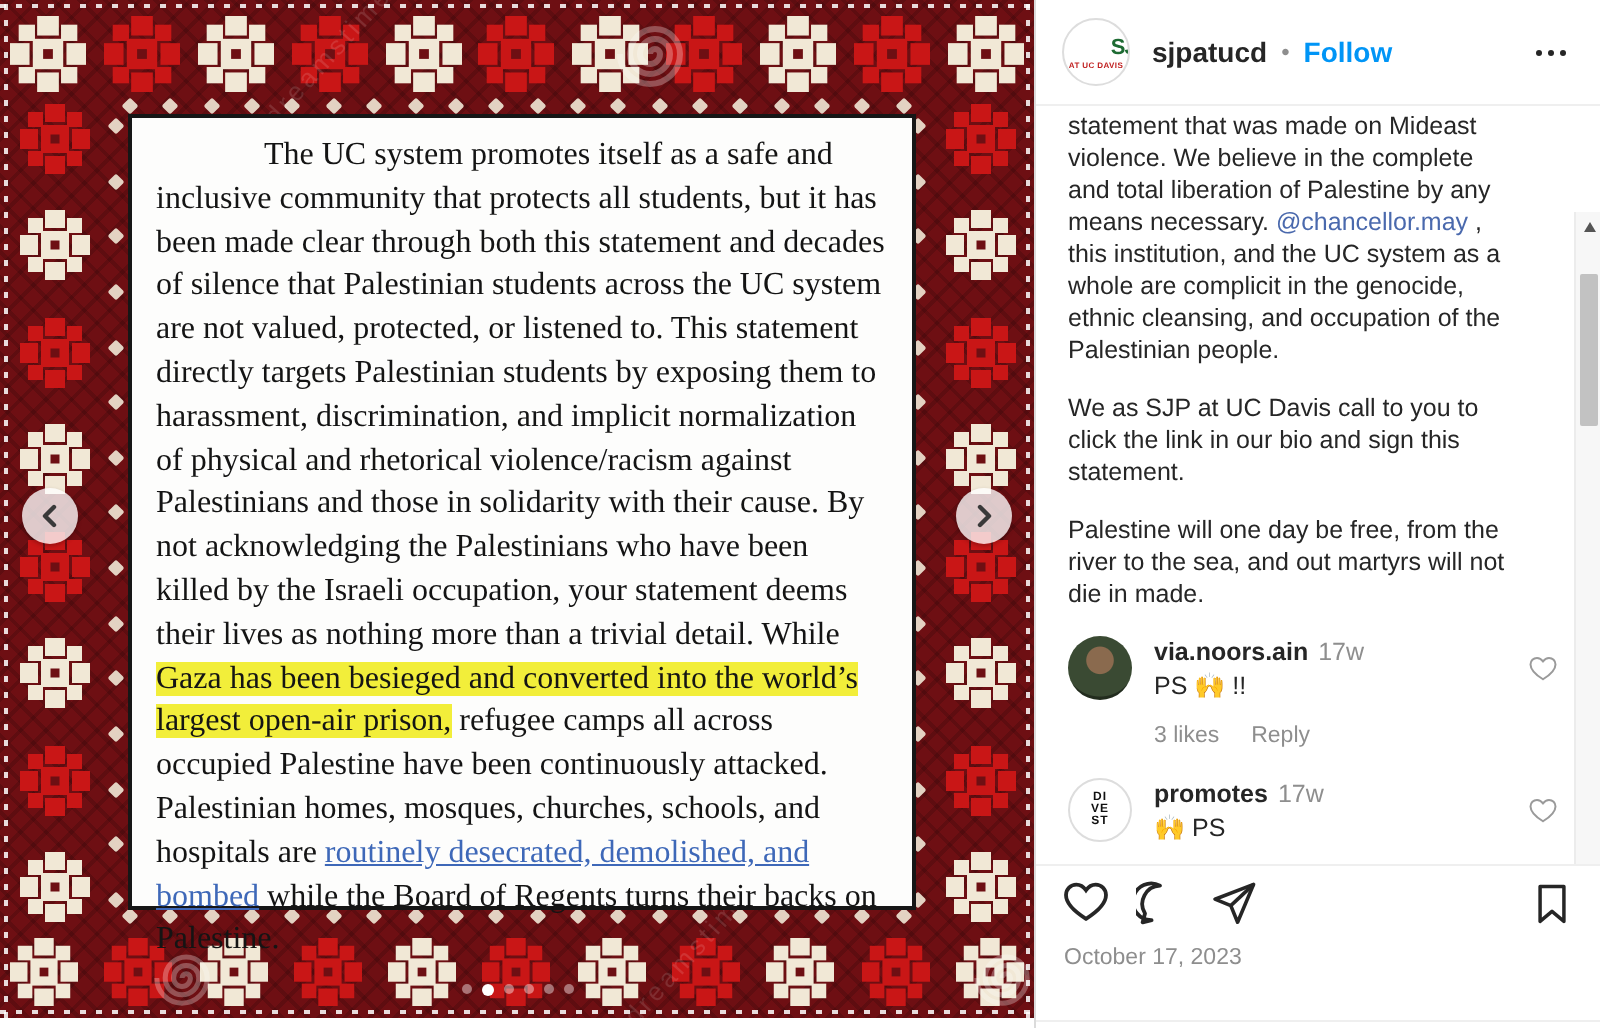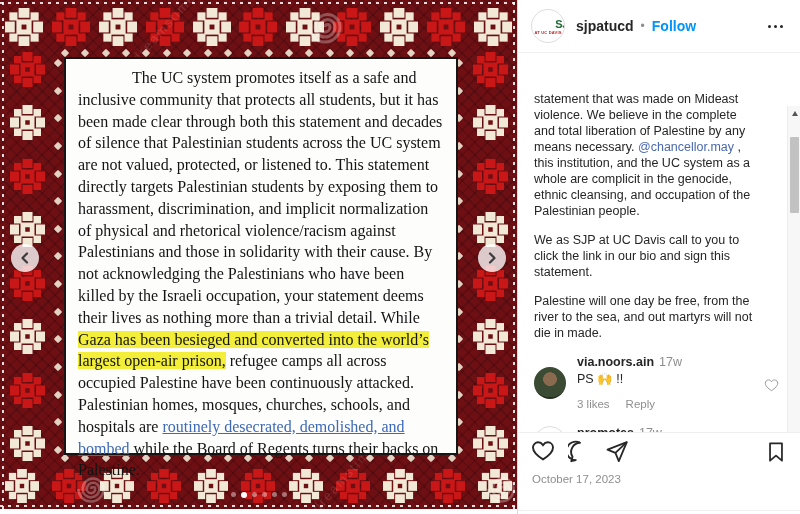--- a/index.html
+++ b/index.html
@@ -70,24 +70,24 @@
   .sjp-kite{width:0;height:0;border-style:solid;border-width:4px 0 4px 7px;border-color:transparent transparent transparent #cf1f1f;margin-right:-1px;}
   .sjp-name{font-size:11px;font-weight:800;color:#1e6b33;letter-spacing:-.5px;}
   .sjp-sub{font-size:4px;font-weight:700;color:#c02020;letter-spacing:.2px;}
   .uname{font-weight:700;font-size:14px;}
   .sep-dot{color:var(--text_gray);font-size:12px;}
   .follow{color:var(--follow_blue);font-weight:700;font-size:14px;cursor:pointer;}
   .more{margin-left:auto;display:flex;gap:3px;cursor:pointer;padding:4px;}
   .more i{width:3px;height:3px;border-radius:50%;background:#262626;}
 
   .p-scroll{position:relative;flex:0 0 379px;overflow:hidden;padding:2px 34px 0 16px;}
-  .caption{width:224px;font-size:12.5px;line-height:16px;color:var(--text_dark);margin-top:36px;}
+  .caption{width:224px;font-size:12.5px;line-height:16px;color:var(--text_dark);}
   .caption p{margin-bottom:13px;}
   .mention{color:var(--mention_blue);cursor:pointer;}
-  .comment{display:flex;margin-top:13px;width:246px;align-items:center;}
+  .comment{display:flex;margin-top:13px;width:246px;}
   .c-avatar{width:32px;height:32px;border-radius:50%;flex:0 0 32px;margin-right:11px;border:1px solid #ddd;overflow:hidden;}
   .c-avatar.photo{background:radial-gradient(circle at 50% 38%,#8a6a4e 0 26%,#3a4a33 28% 70%,#222c1e 72%);border:none;}
   .c-avatar.divest{background:#fff;display:flex;flex-direction:column;align-items:center;justify-content:center;line-height:6px;}
   .c-avatar.divest span{font-size:6px;font-weight:800;color:#111;letter-spacing:.5px;}
   .c-body{flex:1;font-size:12.5px;line-height:16px;}
   .c-user{font-weight:700;font-size:12.5px;}
   .c-time{color:var(--text_gray);margin-left:5px;}
   .c-text{margin-top:1px;}
   .c-meta{margin-top:9px;font-size:11.5px;color:var(--text_gray);display:flex;gap:16px;}
   .c-meta span{cursor:pointer;}

